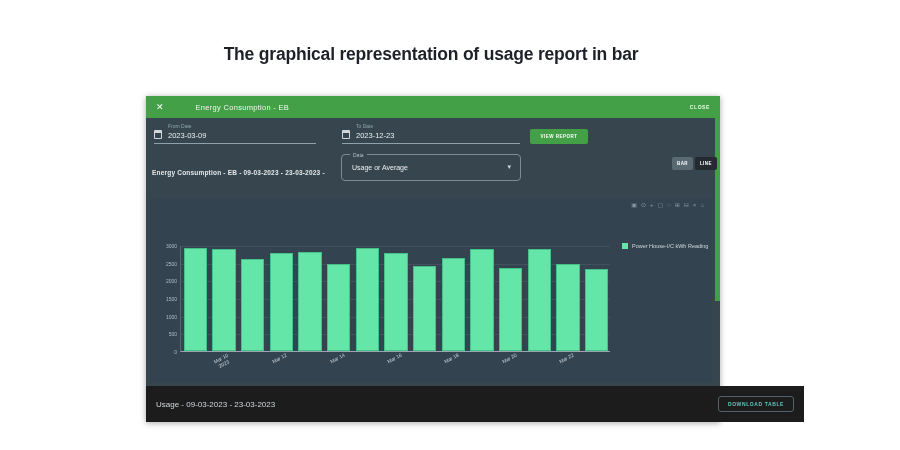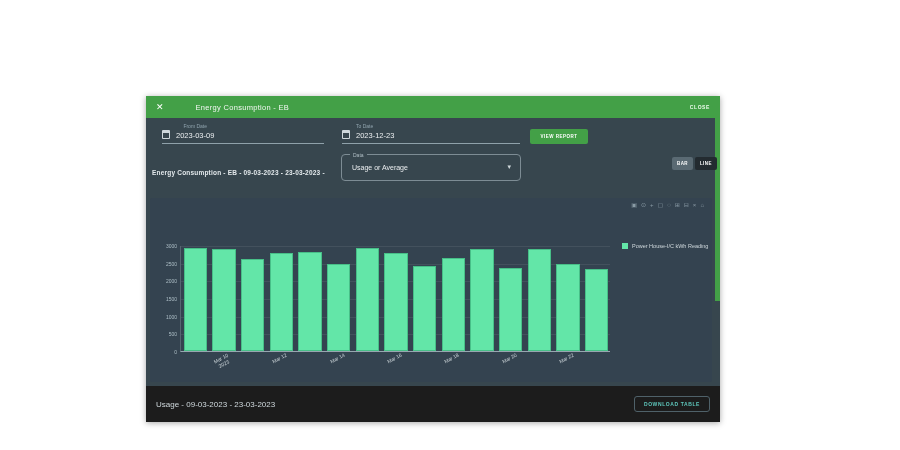--- a/index.html
+++ b/index.html
@@ -17,21 +17,21 @@
 
   .modal-header { position:absolute; left:0; top:0; width:574px; height:22px; background:#43a047;
     display:flex; align-items:center; padding:0 10px; }
   .x-icon { color:#ffffff; font-size:9px; font-weight:bold; cursor:pointer; }
   .modal-title { color:#f2f7f2; font-size:7.5px; margin-left:16px; letter-spacing:.3px;padding-left:16px; }
   .close-btn { margin-left:auto; color:#eafbea; font-size:5px; font-weight:bold; letter-spacing:.6px; cursor:pointer; }
 
   
   .field { position:absolute; display:flex; align-items:flex-end;
     border-bottom:1px solid #8fa1aa; padding-bottom:3px; }
-  .field.from { left:16px; top:27px; width:162px;text-align:center; }
+  .field.from { left:8px; top:27px; width:162px; }
   .field.to   { left:196px; top:27px; width:178px; }
   .cal-icon { display:inline-block; width:8px; height:9px; border:1px solid #cfd8dc;
     border-top-width:3px; border-radius:1px; margin-right:6px; margin-bottom:1px; }
   .field-label { font-size:5px; color:#90a4ae; margin-bottom:2px; }
   .field-value { font-size:7.5px; color:#eceff1; }
 
   .view-report { position:absolute; left:384px; top:33px; width:58px; height:15px;
     background:#43a047; color:#ffffff; border:none; border-radius:2px;
     font-size:4.5px; font-weight:bold; letter-spacing:.5px; cursor:pointer;
     font-family:"Liberation Sans",sans-serif; }
@@ -66,32 +66,33 @@
     border-bottom:1px solid #97a7b0; border-left:1px solid rgba(151,167,176,.35); }
   .gridline { position:absolute; left:0; right:0; height:1px; background:rgba(255,255,255,.08); }
   .ytick { position:absolute; left:-26px; width:22px; text-align:right;
     font-size:5px; color:#aebfc7; }
   .bar { position:absolute; bottom:0; background:#63e6a8;
     box-shadow:inset 0 0 0 1px rgba(21,117,77,.35); cursor:pointer; }
   .xtick { position:absolute; top:calc(100% + 4px); transform:translateX(-60%) rotate(-28deg);
     font-size:5px; color:#cfd8dc; white-space:pre; text-align:center; line-height:1.25; }
 
   
-  .modal-footer { position:absolute; left:0; top:290px; width:574px; height:36px;
+  .modal-footer { position:absolute; left:0; top:290px; width:658px; height:36px;
     background:#1c1c1c; display:flex; align-items:center; justify-content:space-between;
     padding:0 10px; }
   .footer-summary { font-size:8px; color:#cfd8dc; }
   .download-btn { background:transparent; border:1px solid #4f6169; border-radius:3px;
     color:#5fc8bd; font-size:5px; letter-spacing:.6px; padding:4px 9px; cursor:pointer;
     font-family:"Liberation Sans",sans-serif; font-weight:bold; }
 </style>
 </head>
 <body>
 
 <div class="page">
+  <h1 class="page-title">The graphical representation of usage report in bar</h1>
 
   <div class="modal">
     <div class="green-strip"></div>
 
     <div class="modal-header">
       <span class="x-icon">✕</span>
       <span class="modal-title">Energy Consumption - EB</span>
       <span class="close-btn">CLOSE</span>
     </div>
 

